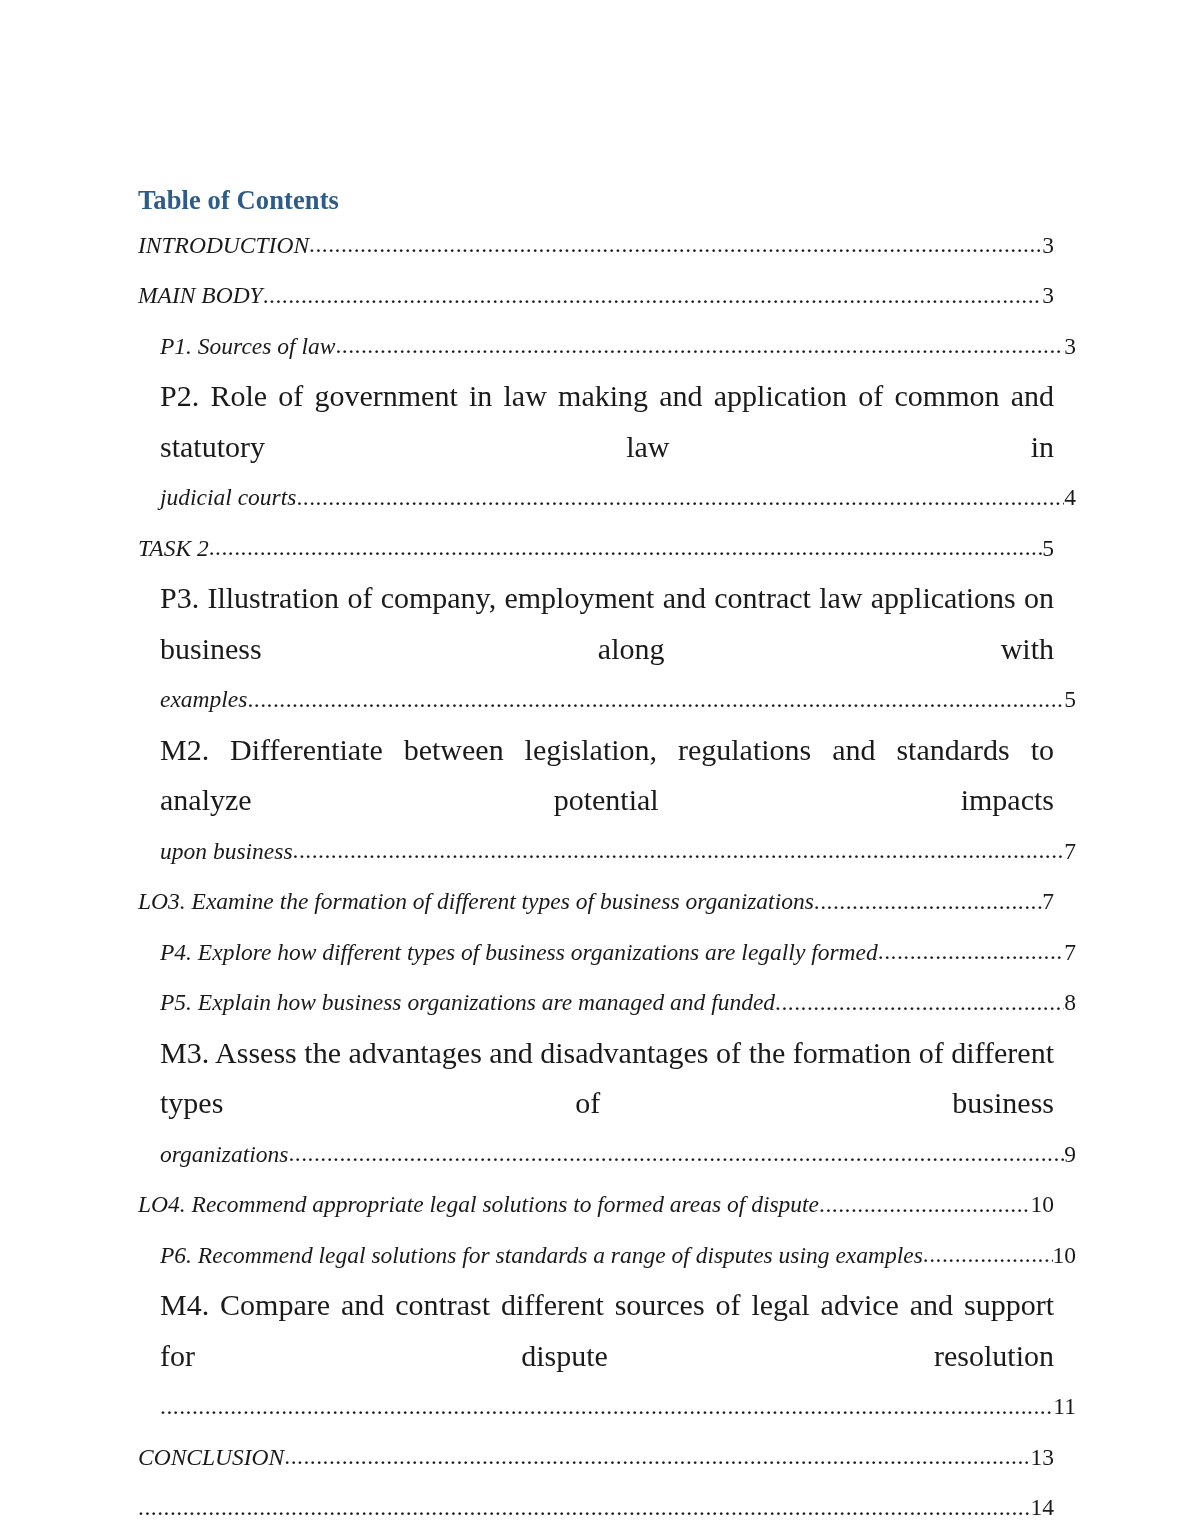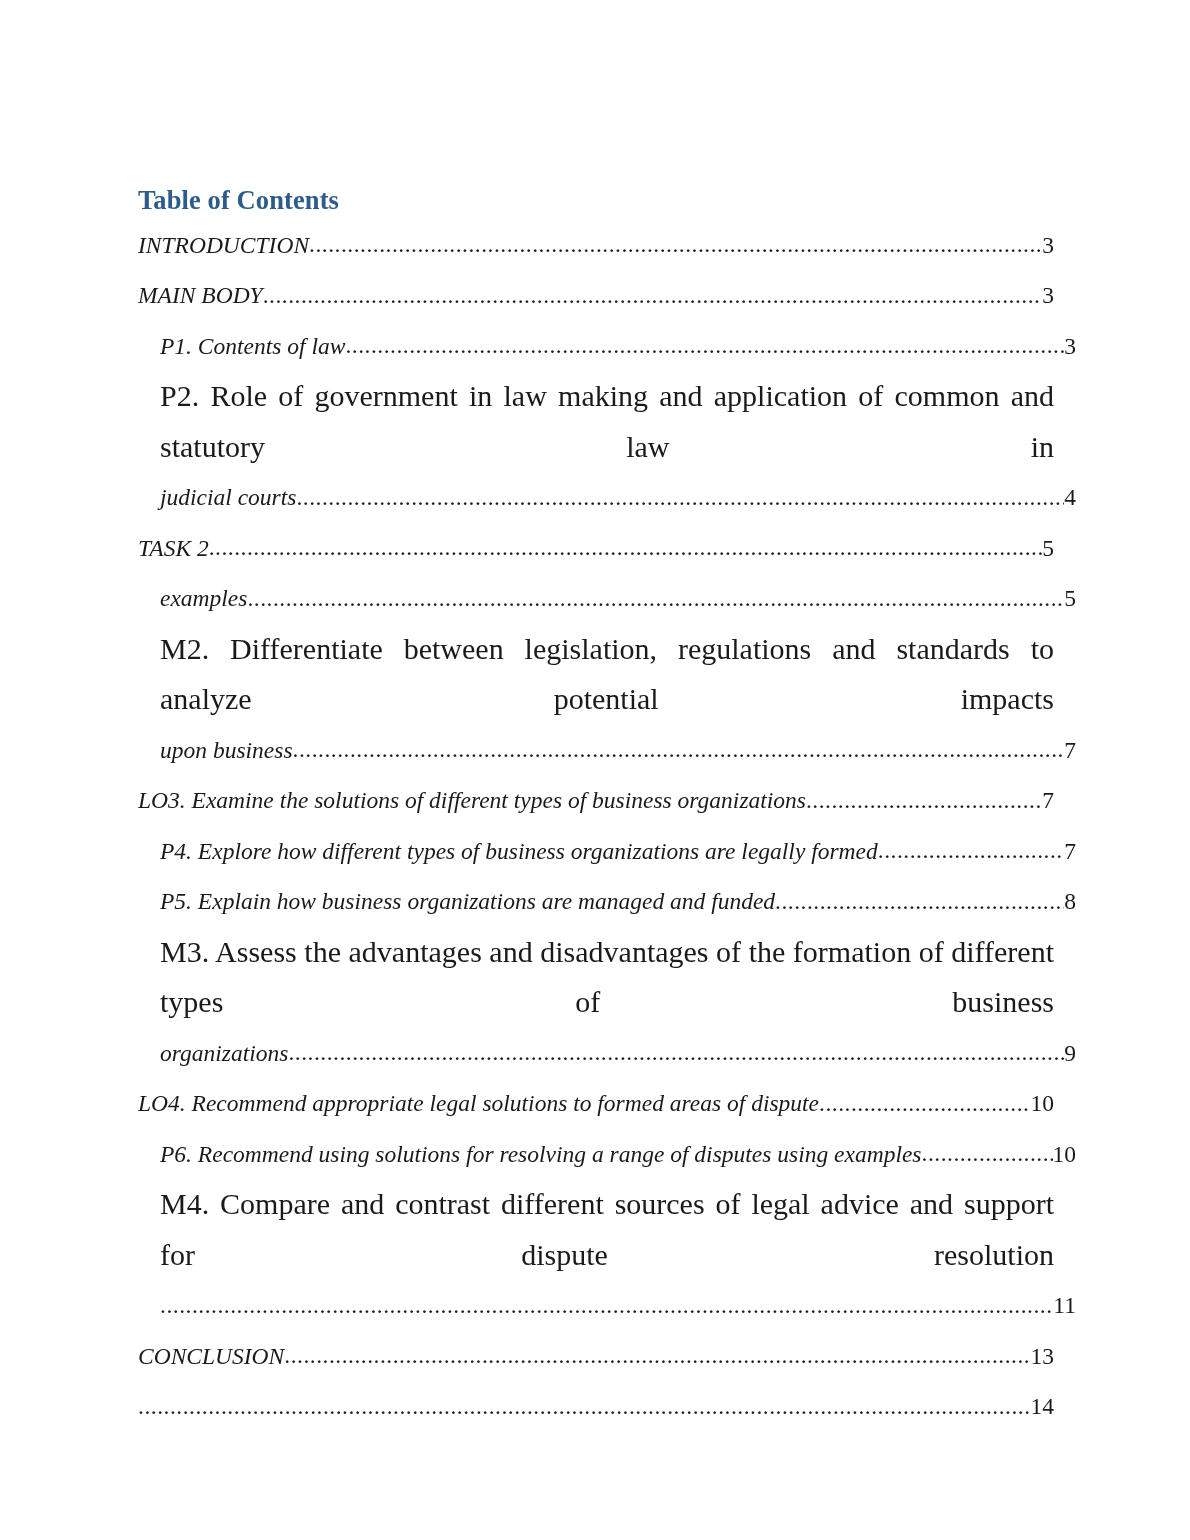--- a/index.html
+++ b/index.html
@@ -120,58 +120,59 @@
         </div>
         <div class="toc-entry">
           <div class="row">
             <span class="label">MAIN BODY</span>
             <span class="leader">................................................................................................................................................................................................................................................................................................................................................................................................................</span>
             <span class="pageno">3</span>
           </div>
         </div>
         <div class="toc-entry">
           <div class="row level-2">
-            <span class="label">P1. Contents of law</span>
+            <span class="label">P1. Sources of law</span>
             <span class="leader">................................................................................................................................................................................................................................................................................................................................................................................................................</span>
             <span class="pageno">3</span>
           </div>
         </div>
         <div class="toc-entry">
           <div class="wrap-text level-2">P2. Role of government in law making and application of common and statutory law in</div>
           <div class="tail-row level-2">
             <span class="label">judicial courts</span>
             <span class="leader">................................................................................................................................................................................................................................................................................................................................................................................................................</span>
             <span class="pageno">4</span>
           </div>
         </div>
         <div class="toc-entry">
           <div class="row">
             <span class="label">TASK 2</span>
             <span class="leader">................................................................................................................................................................................................................................................................................................................................................................................................................</span>
             <span class="pageno">5</span>
           </div>
         </div>
         <div class="toc-entry">
+          <div class="wrap-text level-2">P3. Illustration of company, employment and contract law applications on business along with</div>
           <div class="tail-row level-2">
             <span class="label">examples</span>
             <span class="leader">................................................................................................................................................................................................................................................................................................................................................................................................................</span>
             <span class="pageno">5</span>
           </div>
         </div>
         <div class="toc-entry">
           <div class="wrap-text level-2">M2. Differentiate between legislation, regulations and standards to analyze potential impacts</div>
           <div class="tail-row level-2">
             <span class="label">upon business</span>
             <span class="leader">................................................................................................................................................................................................................................................................................................................................................................................................................</span>
             <span class="pageno">7</span>
           </div>
         </div>
         <div class="toc-entry">
           <div class="row">
-            <span class="label">LO3. Examine the solutions of different types of business organizations</span>
+            <span class="label">LO3. Examine the formation of different types of business organizations</span>
             <span class="leader">................................................................................................................................................................................................................................................................................................................................................................................................................</span>
             <span class="pageno">7</span>
           </div>
         </div>
         <div class="toc-entry">
           <div class="row level-2">
             <span class="label">P4. Explore how different types of business organizations are legally formed</span>
             <span class="leader">................................................................................................................................................................................................................................................................................................................................................................................................................</span>
             <span class="pageno">7</span>
           </div>
@@ -193,21 +194,21 @@
         </div>
         <div class="toc-entry">
           <div class="row">
             <span class="label">LO4. Recommend appropriate legal solutions to formed areas of dispute</span>
             <span class="leader">................................................................................................................................................................................................................................................................................................................................................................................................................</span>
             <span class="pageno">10</span>
           </div>
         </div>
         <div class="toc-entry">
           <div class="row level-2">
-            <span class="label">P6. Recommend using solutions for resolving a range of disputes using examples</span>
+            <span class="label">P6. Recommend legal solutions for standards a range of disputes using examples</span>
             <span class="leader">................................................................................................................................................................................................................................................................................................................................................................................................................</span>
             <span class="pageno">10</span>
           </div>
         </div>
         <div class="toc-entry">
           <div class="wrap-text level-2">M4. Compare and contrast different sources of legal advice and support for dispute resolution</div>
           <div class="tail-row level-2">
             <span class="label"></span>
             <span class="leader">................................................................................................................................................................................................................................................................................................................................................................................................................</span>
             <span class="pageno">11</span>

